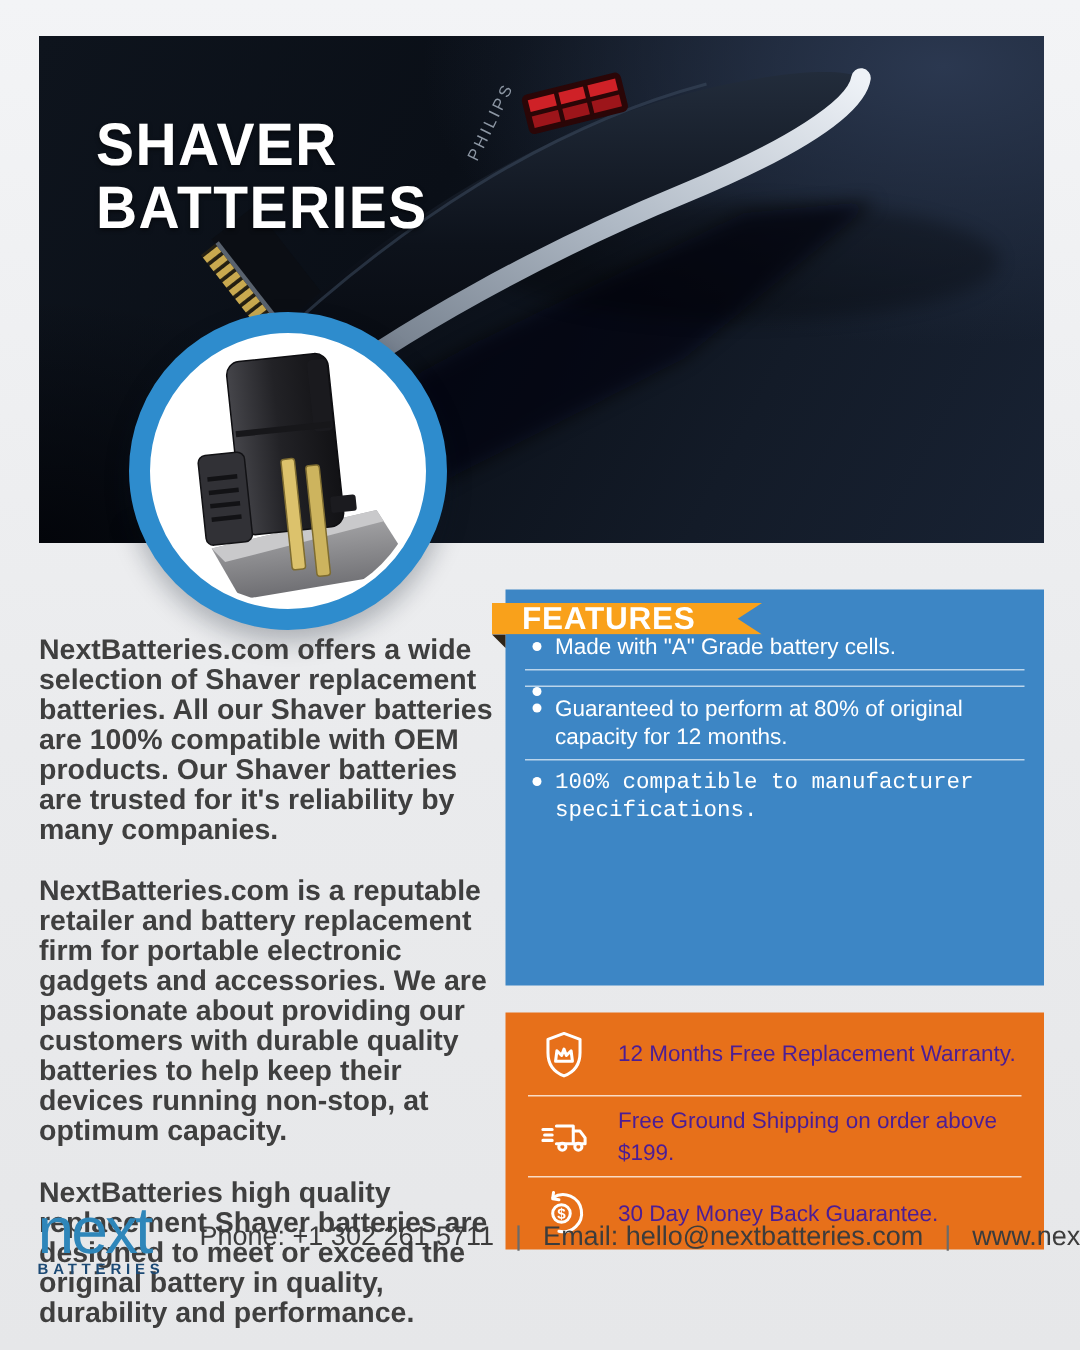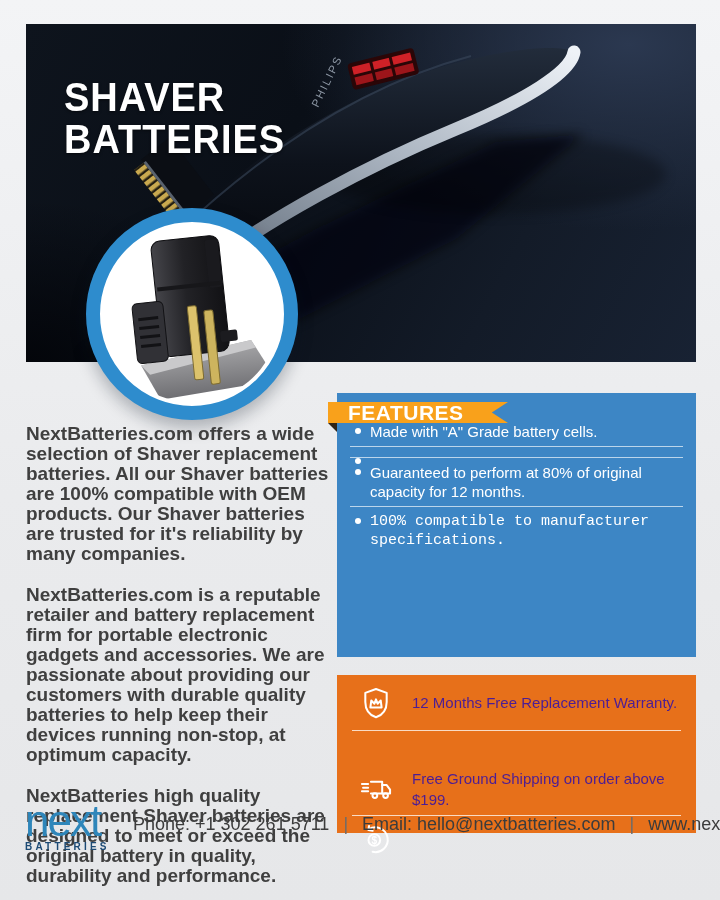--- a/index.html
+++ b/index.html
@@ -44,21 +44,21 @@
     font-size:15px; line-height:19px; border-bottom:1px solid rgba(255,255,255,.65); }
   .features-list li:last-child { border-bottom:none;font-family:Liberation Mono, monospace; }
   .bullet-dot { position:absolute; left:5px; top:11px; width:6px; height:6px; border-radius:50%;
     background:#fff; }
 
   
   .perks-panel { position:absolute; left:337px; top:675px; width:359px; height:158px;
     background:#e7701a; }
   .perk-row { display:flex; align-items:center; margin:0 15px; box-sizing:border-box;
     border-bottom:1px solid rgba(255,255,255,.75); color:#4c1d95; font-size:15px; line-height:21px; }
-  .perk-row.r1 { height:56px; } .perk-row.r2 { height:54px;margin-top:31px; }
+  .perk-row.r1 { height:56px; } .perk-row.r2 { height:54px; }
   .perk-row.r3 { height:48px; border-bottom:none; }
   .perk-icon { flex:none; width:36px; height:36px; margin:0 18px 0 6px; }
   .perk-text { flex:1; }
 
   
   .footer-logo { position:absolute; left:25px; top:805px; }
   .logo-next { font-size:44px; line-height:32px; color:#2e86ba; letter-spacing:-2px; }
   .logo-sub { font-size:10px; font-weight:700; color:#1c4a75; letter-spacing:3.2px; margin-top:4px; }
   .footer-contact { position:absolute; left:133px; top:814px; font-size:18px; color:#3c3c3c;
     white-space:nowrap; }
@@ -207,20 +207,21 @@
       </svg>
       <div class="perk-text">Free Ground Shipping on order above $199.</div>
     </div>
     <div class="perk-row r3">
       <svg class="perk-icon" viewBox="0 0 32 32" fill="none" stroke="#ffffff" stroke-width="1.8" stroke-linecap="round" stroke-linejoin="round">
         <path d="M13 26.5 A11 11 0 1 0 9.5 6.5"></path>
         <path d="M9.8 3.5 L9.3 7.2 L13 7.8"></path>
         <circle cx="14.5" cy="16" r="5.2"></circle>
         <text x="14.5" y="19.2" text-anchor="middle" font-size="9" stroke="none" fill="#ffffff" font-family="Liberation Sans, sans-serif" font-weight="bold">$</text>
       </svg>
+      <div class="perk-text">30 Day Money Back Guarantee.</div>
     </div>
   </div>
 
   <div class="footer-logo">
     <div class="logo-next">next</div>
     <div class="logo-sub">BATTERIES</div>
   </div>
   <div class="footer-contact">
     <span>Phone: +1 302 261 5711</span>
     <span class="sep">|</span>

